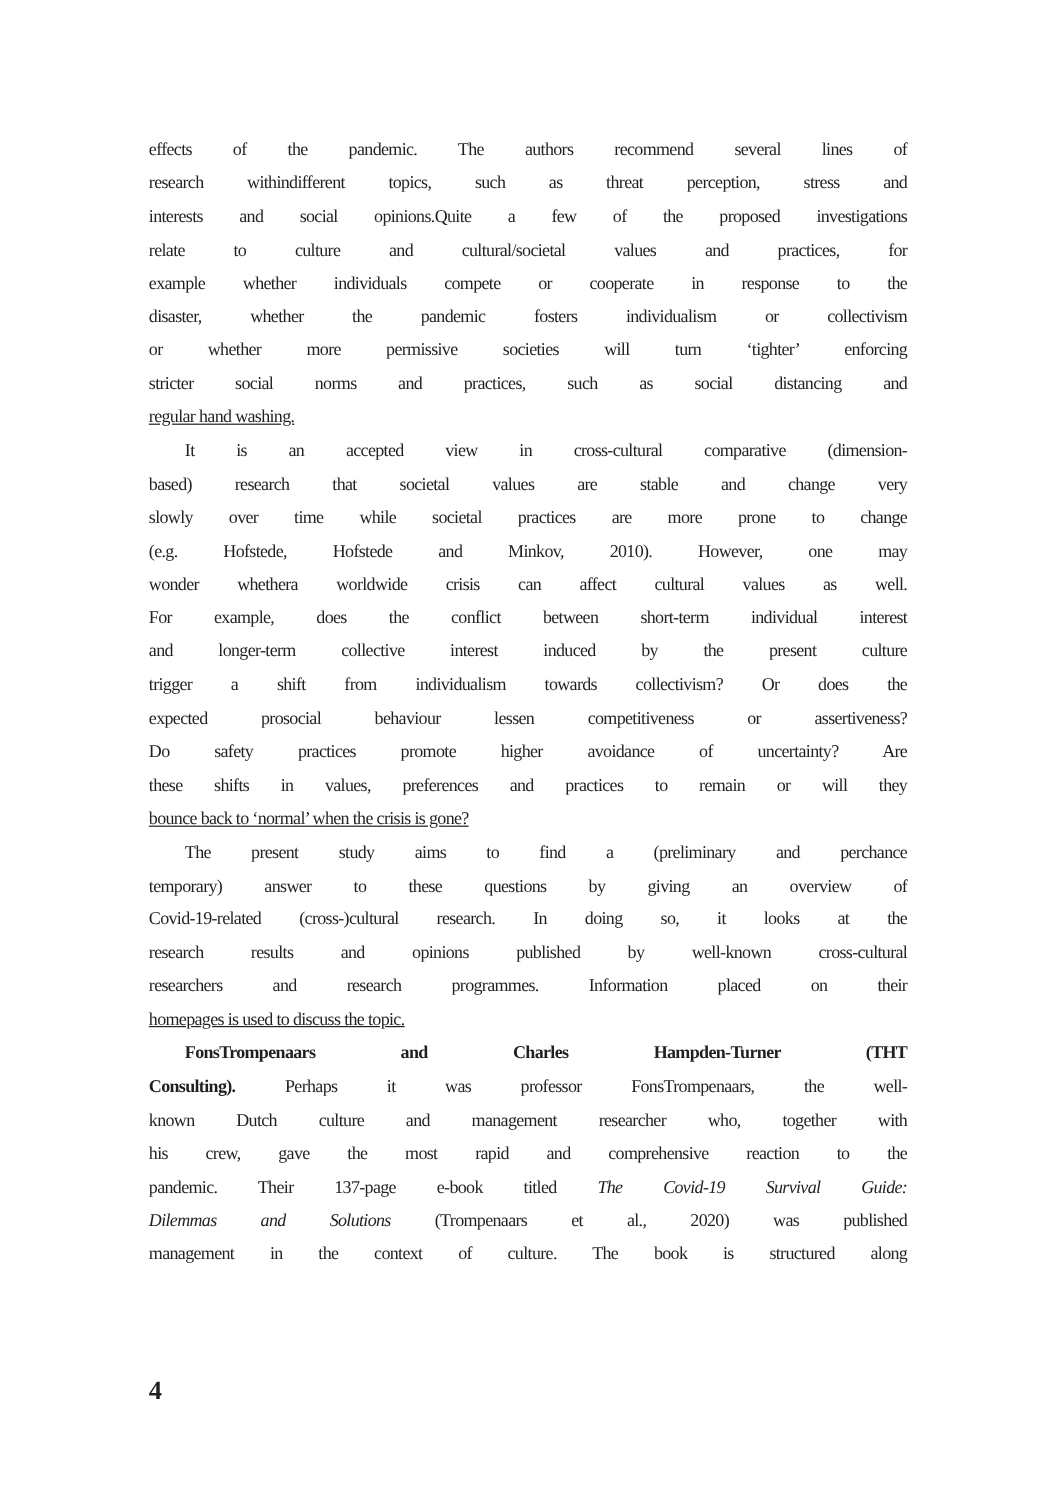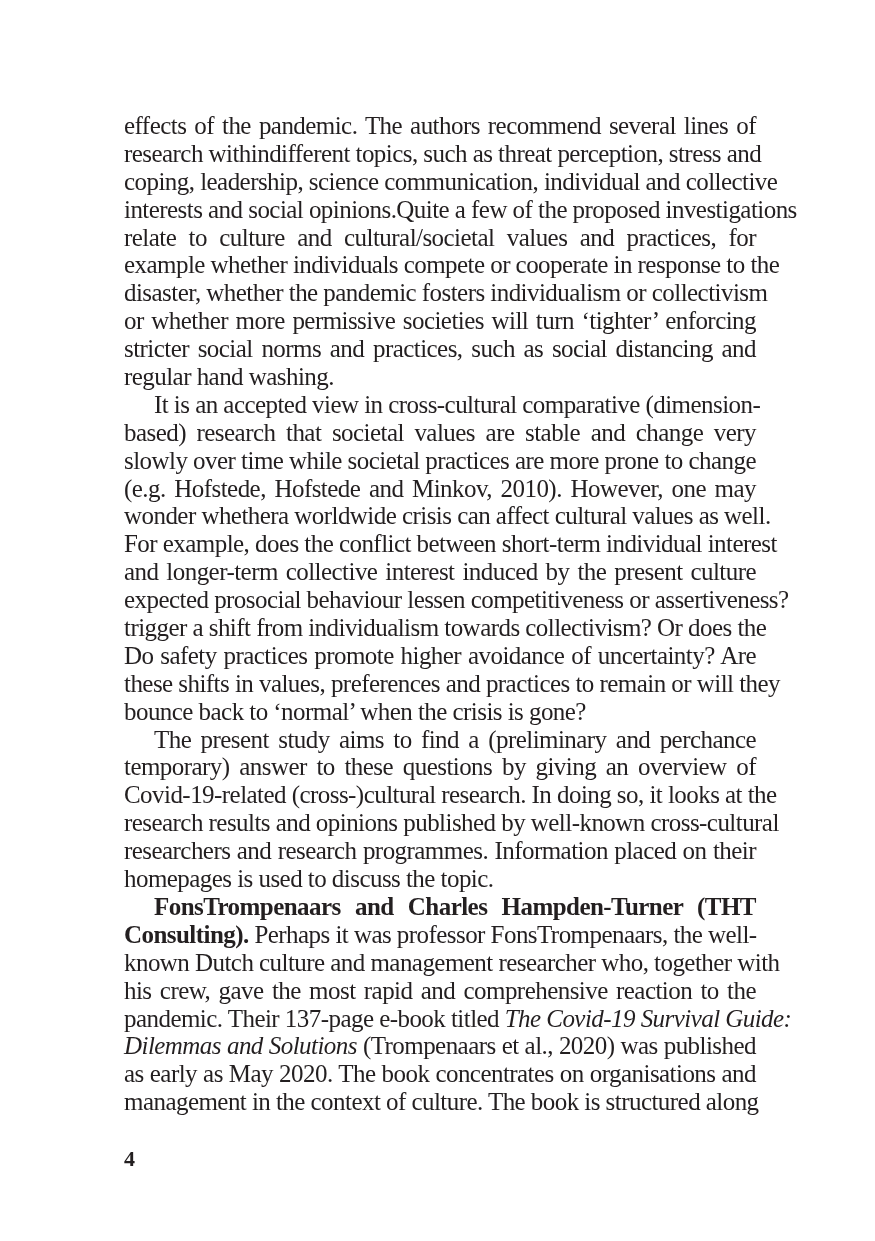--- a/index.html
+++ b/index.html
@@ -1,66 +1,65 @@
 <!DOCTYPE html>
 <html><head>
   <meta charset="utf-8">
   <style>
     html, body { margin: 0; padding: 0; background: #ffffff; }
     body { width: 875px; height: 1241px; position: relative; overflow: hidden; }
     .page { position: absolute; left: 0; top: 0; width: 875px; height: 1241px; background: #fff; }
     .text-block {
       position: absolute; left: 124px; top: 112px; width: 632px;
       font-family: "Liberation Serif", "DejaVu Serif", serif;
-      font-size: 25px; line-height: 27.9px; color: #231f20;
+      font-size: 15px; line-height: 27.9px; color: #231f20;
       letter-spacing: -0.55px;
     }
     .line {
       display: block; height: 27.9px; white-space: nowrap;
       text-align: justify; text-align-last: justify; overflow: visible;
     }
-    .line.last { text-align-last: left; }
+    .line.last { text-align-last: left; text-decoration: underline; }
     .line.indent { padding-left: 30px; }
     .b { font-weight: bold; }
     .i { font-style: italic; }
     .page-number {
       position: absolute; left: 124px; top: 1146px;
       font-family: "Liberation Serif", "DejaVu Serif", serif;
       font-weight: bold; font-size: 22px; color: #231f20;
     }
   </style>
 </head>
 <body>
 
 <div class="page">
   <div class="text-block">
 
     <div>
       <span class="line">effects of the pandemic. The authors recommend several lines of</span>
       <span class="line">research withindifferent topics, such as threat perception, stress and</span>
-      <span class="line">coping, leadership, science communication, individual and collective</span>
       <span class="line">interests and social opinions.Quite a few of the proposed investigations</span>
       <span class="line">relate to culture and cultural/societal values and practices, for</span>
       <span class="line">example whether individuals compete or cooperate in response to the</span>
       <span class="line">disaster, whether the pandemic fosters individualism or collectivism</span>
       <span class="line">or whether more permissive societies will turn ‘tighter’ enforcing</span>
       <span class="line">stricter social norms and practices, such as social distancing and</span>
       <span class="line last">regular hand washing.</span>
     </div>
 
     <div>
       <span class="line indent">It is an accepted view in cross-cultural comparative (dimension-</span>
       <span class="line">based) research that societal values are stable and change very</span>
       <span class="line">slowly over time while societal practices are more prone to change</span>
       <span class="line">(e.g. Hofstede, Hofstede and Minkov, 2010). However, one may</span>
       <span class="line">wonder whethera worldwide crisis can affect cultural values as well.</span>
       <span class="line">For example, does the conflict between short-term individual interest</span>
       <span class="line">and longer-term collective interest induced by the present culture</span>
+      <span class="line">trigger a shift from individualism towards collectivism? Or does the</span>
       <span class="line">expected prosocial behaviour lessen competitiveness or assertiveness?</span>
-      <span class="line">trigger a shift from individualism towards collectivism? Or does the</span>
       <span class="line">Do safety practices promote higher avoidance of uncertainty? Are</span>
       <span class="line">these shifts in values, preferences and practices to remain or will they</span>
       <span class="line last">bounce back to ‘normal’ when the crisis is gone?</span>
     </div>
 
     <div>
       <span class="line indent">The present study aims to find a (preliminary and perchance</span>
       <span class="line">temporary) answer to these questions by giving an overview of</span>
       <span class="line">Covid-19-related (cross-)cultural research. In doing so, it looks at the</span>
       <span class="line">research results and opinions published by well-known cross-cultural</span>
@@ -68,20 +67,19 @@
       <span class="line last">homepages is used to discuss the topic.</span>
     </div>
 
     <div>
       <span class="line indent b">FonsTrompenaars and Charles Hampden-Turner (THT</span>
       <span class="line"><span class="b">Consulting).</span><span> Perhaps it was professor FonsTrompenaars, the well-</span></span>
       <span class="line">known Dutch culture and management researcher who, together with</span>
       <span class="line">his crew, gave the most rapid and comprehensive reaction to the</span>
       <span class="line"><span>pandemic. Their 137-page e-book titled </span><span class="i">The Covid-19 Survival Guide:</span></span>
       <span class="line"><span class="i">Dilemmas and Solutions</span><span> (Trompenaars et al., 2020) was published</span></span>
-      <span class="line">as early as May 2020. The book concentrates on organisations and</span>
       <span class="line">management in the context of culture. The book is structured along</span>
     </div>
 
   </div>
 
   <div class="page-number">4</div>
 </div>
 
 </body></html>

